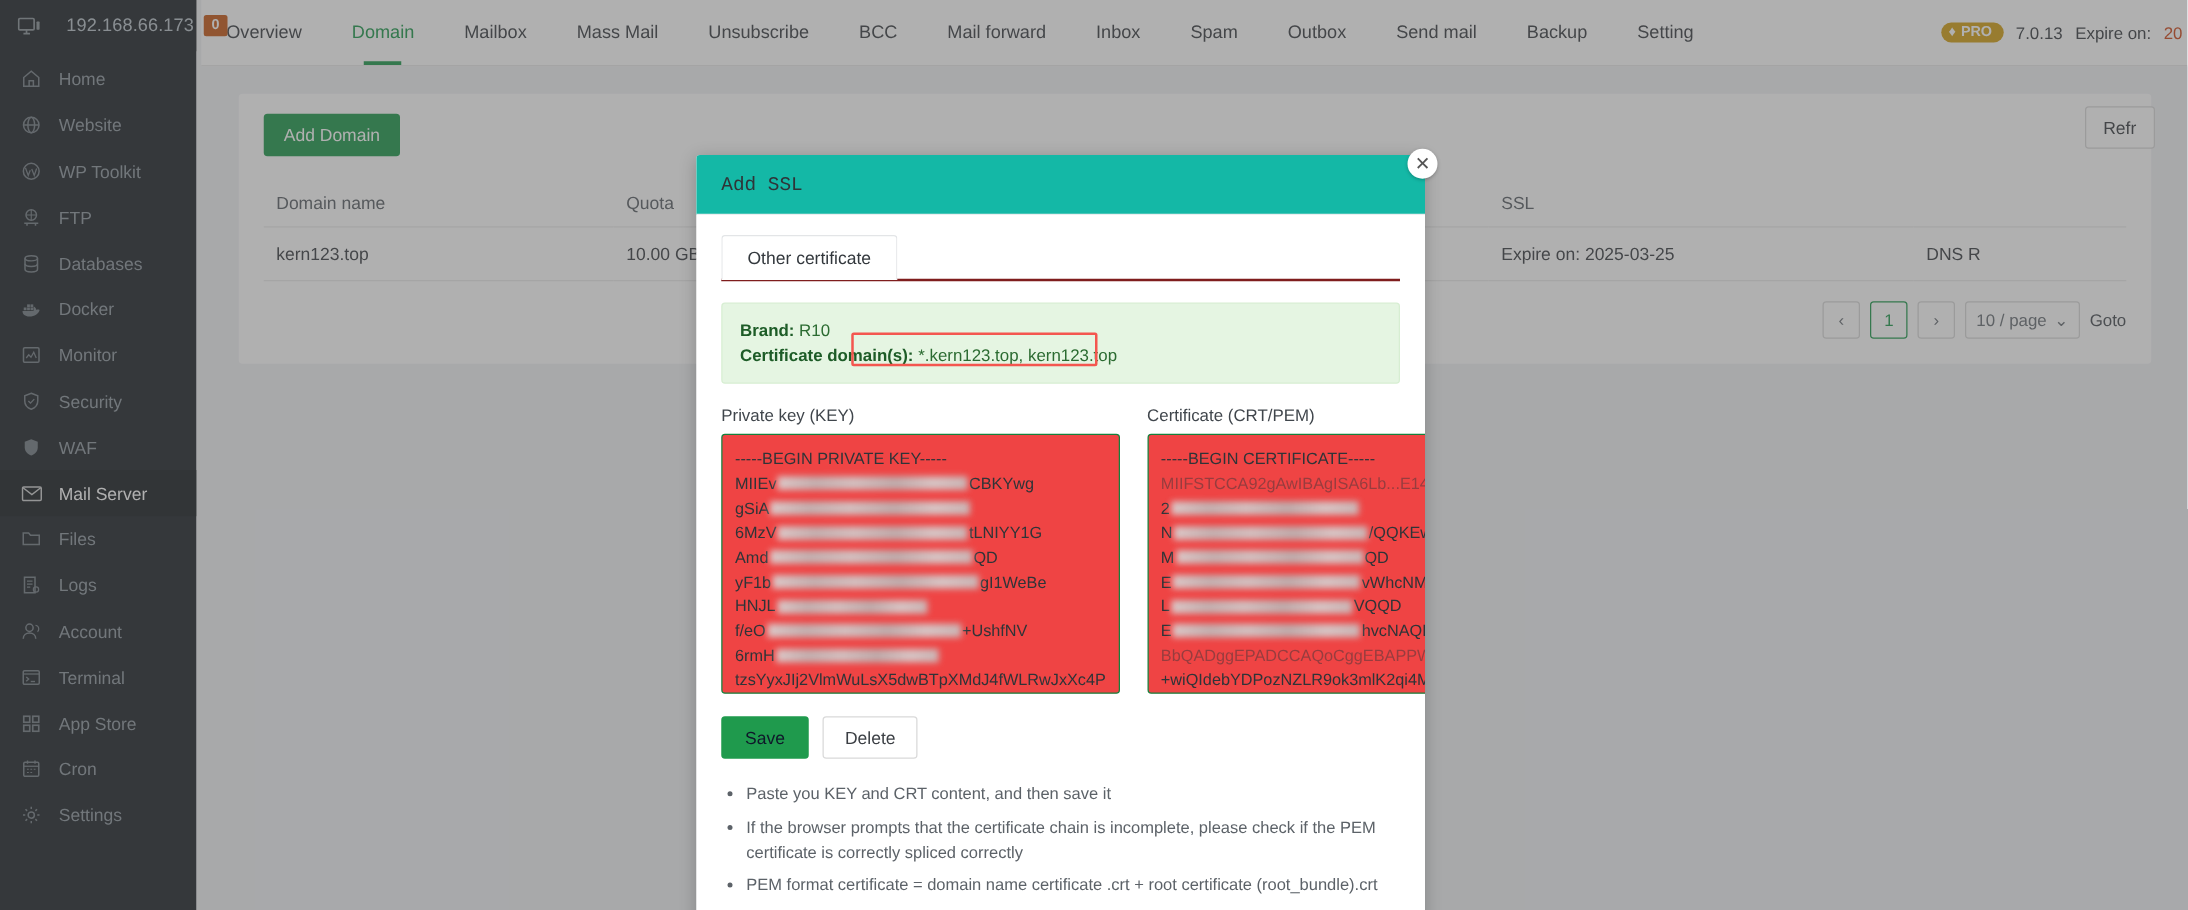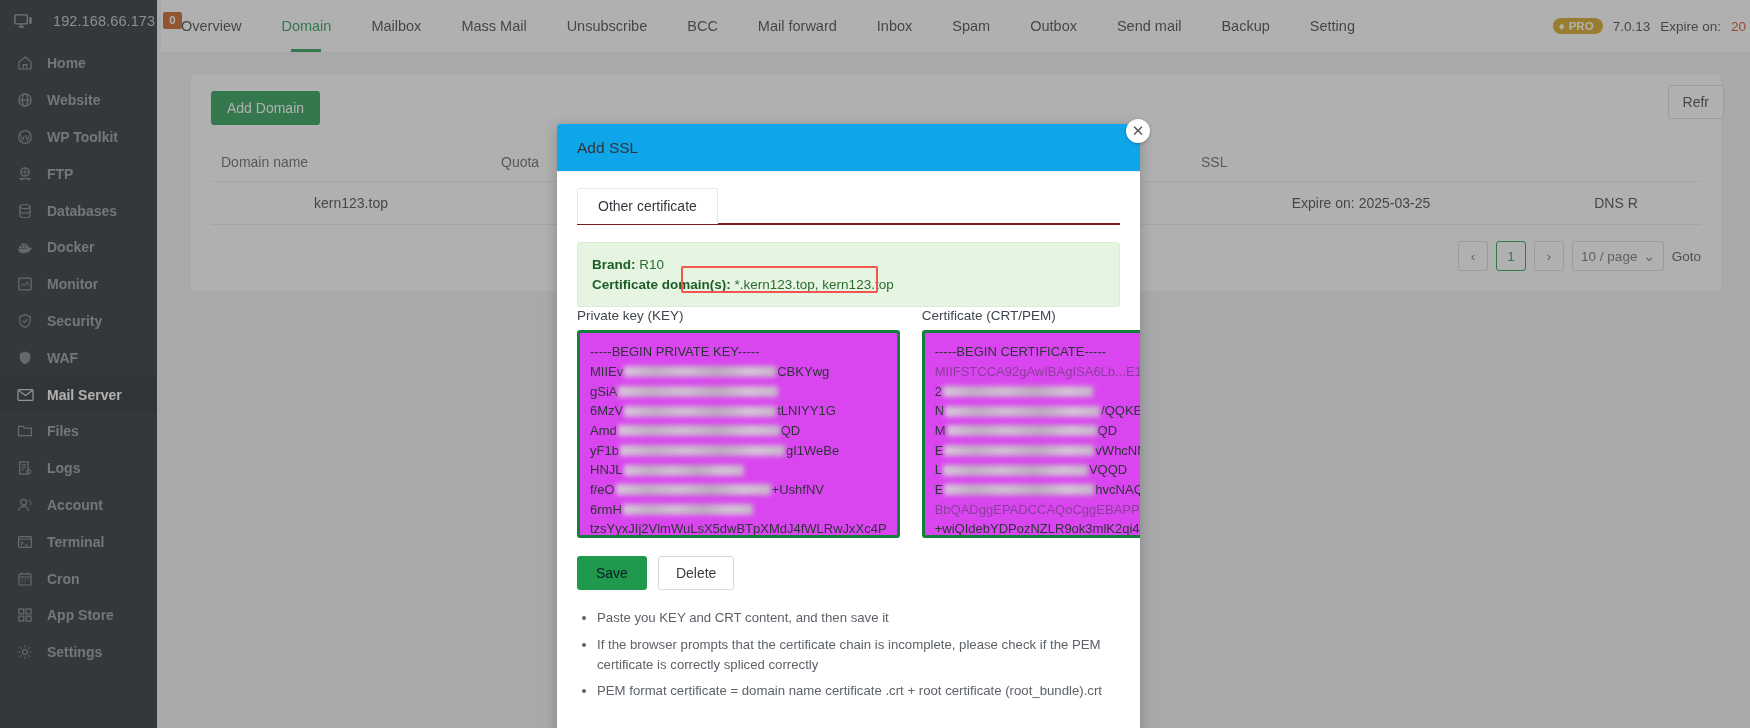--- a/index.html
+++ b/index.html
@@ -30,21 +30,21 @@
     margin-left: 8px; letter-spacing: .1px;
   }
   .sb-badge {
     margin-left: 8px;
     background: #c75a18; color: #fff;
     font-size: 11.5px; font-weight: bold;
     border-radius: 2px;
     padding: 1px 6px;
     line-height: 15px;
   }
-  .sb-list { margin-top: 4px; font-weight: bold; }
+  .sb-list { margin-top: 4px; }
   .sb-item {
     display: flex; align-items: center;
     height: 36.8px;
     padding-left: 15px;
     color: #8e979f; font-size: 14px;
     cursor: pointer;
   }
   .sb-item.active { background: #1a1f23; color: #ffffff; }
   .sb-ico {
     width: 20px; height: 20px;
@@ -115,21 +115,21 @@
   }
   table.dom { width: 100%; border-collapse: collapse; margin-top: 18px; }
   table.dom th {
     text-align: left; font-weight: normal;
     color: #5c6268; font-size: 14px;
     padding: 11px 10px; border-bottom: 1px solid #ececec;
     background: #fff;
   }
   table.dom td {
     font-size: 14px; color: #3b3f44;
-    padding: 13px 10px; border-bottom: 1px solid #ececec; text-align: center;
+    padding: 13px 10px; border-bottom: 1px solid #ececec;
   }
   td.ssl-ok { color: #1f9a4d; }
   td.dns { color: #1f9a4d; }
   .pager {
     display: flex; justify-content: flex-end; align-items: center;
     gap: 8px; margin-top: 16px; font-size: 13.5px; color: #4a4f55;
   }
   .pg-box {
     min-width: 30px; height: 30px;
     border: 1px solid #d9d9d9; border-radius: 3px;
@@ -152,21 +152,21 @@
     width: 583px; height: 620px;
     background: #fff;
     border-radius: 3px;
     z-index: 30;
     box-shadow: 0 3px 14px rgba(0,0,0,.22);
     overflow: hidden;
   }
   .modal-head {
     height: 48px; border-bottom: 1px solid #eceef0;
     display: flex; align-items: center;
-    padding: 0 20px; background: #0ea5e9;
+    padding: 0 20px; background: #14b8a6; font-family: Liberation Mono, monospace;
   }
   .modal-title { font-size: 15.5px; color: #2f3438; }
   .modal-close {
     position: absolute; left: 1126px; top: 119px;
     width: 24px; height: 24px; border-radius: 50%;
     background: #fff; color: #555;
     display: flex; align-items: center; justify-content: center;
     font-size: 15px; z-index: 40; cursor: pointer;
     box-shadow: 0 1px 3px rgba(0,0,0,.25);
   }
@@ -193,31 +193,31 @@
   .notice b { color: #1d5c27; }
   .hl-box {
     position: absolute;
     left: 103px; top: 23px;
     width: 197px; height: 27px;
     border: 2.5px solid #f4564f;
     border-radius: 2px;
     pointer-events: none;
   }
 
-  .fields { display: flex; gap: 22px; margin-top: 1px; }
+  .fields { display: flex; gap: 22px; margin-top: 18px; }
   .field { flex: 1; }
   .field-label { font-size: 13.5px; color: #40464c; margin-bottom: 7px; }
   .ta {
     height: 208px;
-    border: 3px solid #15803d; border-radius: 3px;
+    border: 1px solid #15803d; border-radius: 3px;
     padding: 9px 10px;
     font-size: 13px; color: #2f3438;
     line-height: 19.7px;
     overflow: hidden;
-    background: #d946ef;
+    background: #ef4444;
     position: relative;
     cursor: text;
   }
   .ta-line { white-space: nowrap; display: flex; align-items: center; height: 19.7px; }
   .blur {
     display: inline-block; height: 11px; margin: 0 1px;
     background: linear-gradient(90deg,#d9d9d9,#bdbdbd 20%,#cfcfcf 40%,#b8b8b8 62%,#d4d4d4 82%,#c4c4c4);
     filter: blur(2.4px);
     opacity: .88;
     flex: none;
@@ -405,40 +405,40 @@
               <path d="M1.6 5.2h12.8" stroke-width="1"></path>
               <path d="M4 7.6l1.9 1.6L4 11" stroke-width="1.1"></path>
               <path d="M7.6 11.2h3.4" stroke-width="1.1"></path>
             </svg>
           </span>
         <span class="sb-label">Terminal</span>
       </div>
 
       <div class="sb-item">
         <span class="sb-ico">
-            <svg width="16" height="16" viewBox="0 0 16 16" fill="none" stroke="currentColor" stroke-width="1.2">
-              <rect x="2" y="2.8" width="12" height="11.2" rx="1"></rect>
-              <path d="M2 6h12" stroke-width="1"></path>
-              <path d="M5 1.4v2.6M11 1.4v2.6" stroke-width="1.1"></path>
-              <path d="M4.6 8.4h1.4M7.3 8.4h1.4M10 8.4h1.4M4.6 11h1.4M7.3 11h1.4" stroke-width=".9"></path>
-            </svg>
-          </span>
-        <span class="sb-label">Cron</span>
-      </div>
-
-      <div class="sb-item">
-        <span class="sb-ico">
             <svg width="16" height="16" viewBox="0 0 16 16" fill="none" stroke="currentColor" stroke-width="1.3">
               <rect x="2" y="2" width="4.8" height="4.8"></rect>
               <rect x="9.2" y="2" width="4.8" height="4.8"></rect>
               <rect x="2" y="9.2" width="4.8" height="4.8"></rect>
               <rect x="9.2" y="9.2" width="4.8" height="4.8"></rect>
             </svg>
           </span>
         <span class="sb-label">App Store</span>
+      </div>
+
+      <div class="sb-item">
+        <span class="sb-ico">
+            <svg width="16" height="16" viewBox="0 0 16 16" fill="none" stroke="currentColor" stroke-width="1.2">
+              <rect x="2" y="2.8" width="12" height="11.2" rx="1"></rect>
+              <path d="M2 6h12" stroke-width="1"></path>
+              <path d="M5 1.4v2.6M11 1.4v2.6" stroke-width="1.1"></path>
+              <path d="M4.6 8.4h1.4M7.3 8.4h1.4M10 8.4h1.4M4.6 11h1.4M7.3 11h1.4" stroke-width=".9"></path>
+            </svg>
+          </span>
+        <span class="sb-label">Cron</span>
       </div>
 
       <div class="sb-item">
         <span class="sb-ico">
             <svg width="16" height="16" viewBox="0 0 16 16" fill="none" stroke="currentColor" stroke-width="1.2">
               <circle cx="8" cy="8" r="2.5"></circle>
               <path d="M8 1.4v1.8M8 12.8v1.8M1.4 8h1.8M12.8 8h1.8M3.4 3.4l1.3 1.3M11.3 11.3l1.3 1.3M12.6 3.4l-1.3 1.3M4.7 11.3l-1.3 1.3"></path>
             </svg>
           </span>
         <span class="sb-label">Settings</span>

